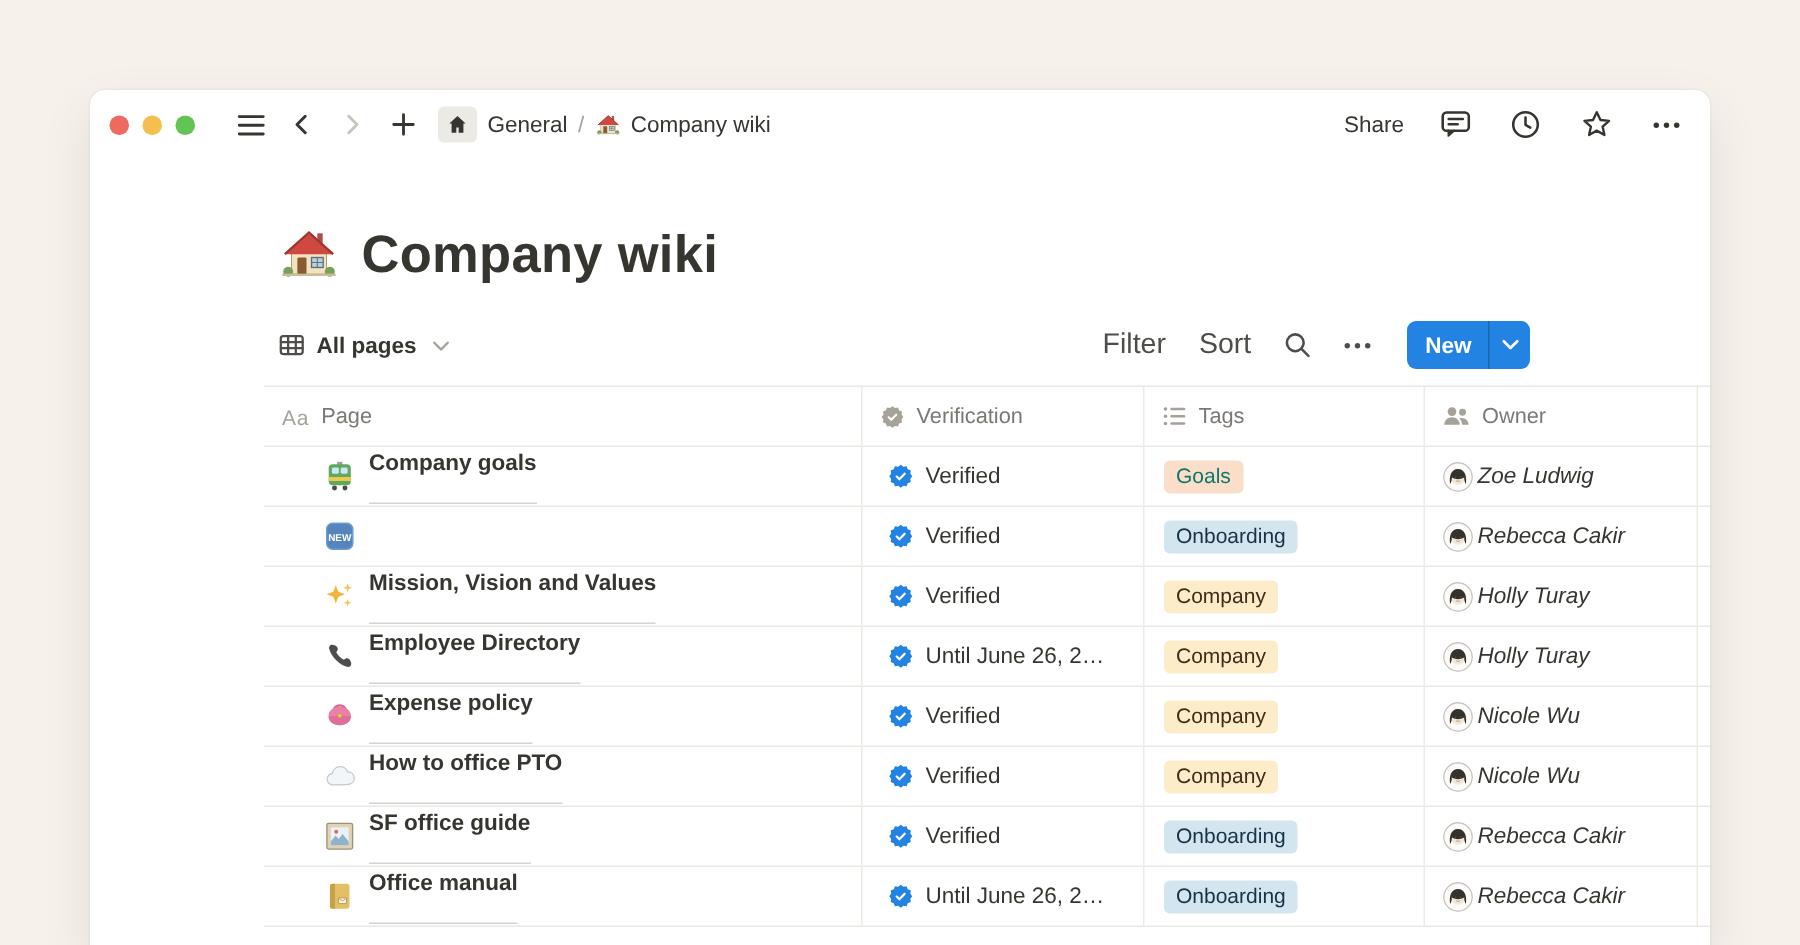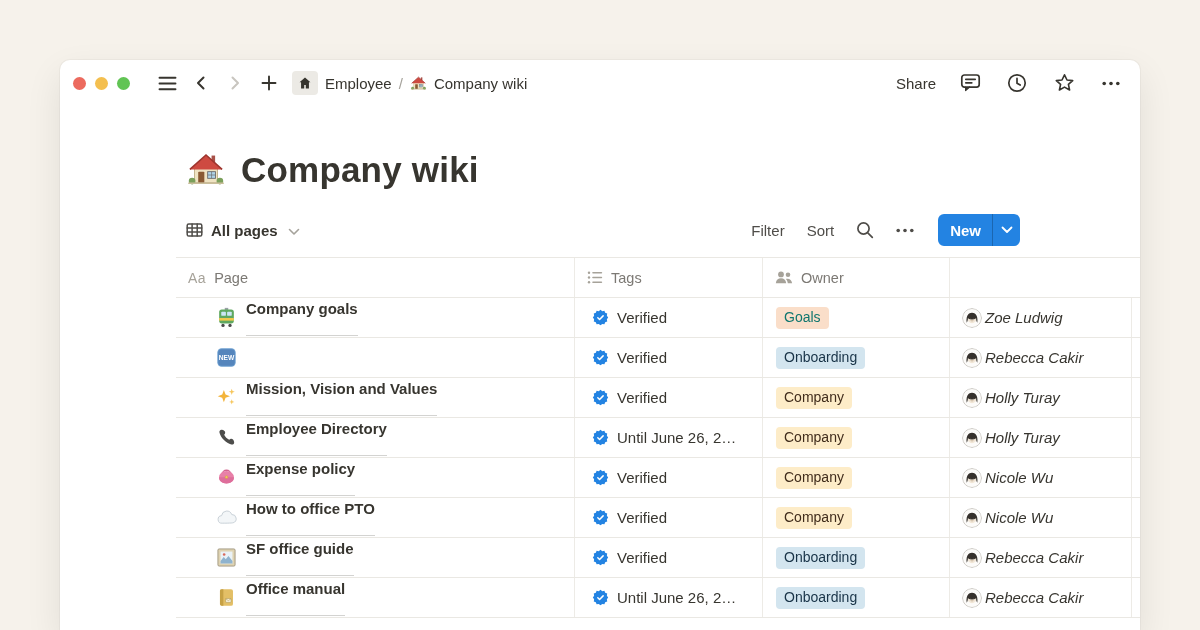--- a/index.html
+++ b/index.html
@@ -46,21 +46,21 @@
   .page-title-row .emoji svg { display: block; }
   .page-title { font-size: 35px; font-weight: 700; letter-spacing: .2px; color: #37352F; }
   
   .view-bar {
     margin: 23px 120px 0 126px; height: 34px;
     display: flex; align-items: center; justify-content: center;
   }
   .view-switcher { display: flex; align-items: center; gap: 8px; font-size: 15px; font-weight: 700; }
   .view-switcher .chev { color: #A5A29B; margin-left: 2px; }
   .view-controls { margin-left: auto; display: flex; align-items: center; gap: 22px; }
-  .vc-label { font-size: 15px; color: #4F4D49; }
+  .vc-label { font-size: 19px; color: #4F4D49; }
   .vc-icon { color: #4F4D49; display: inline-flex; }
   .new-btn { display: flex; align-items: stretch; height: 32px; border-radius: 6px;
     overflow: hidden; background: #2383E2; color: #fff; margin-left: 2px; }
   .new-btn-main { display: flex; align-items: center; padding: 0 11px 0 12px;
     font-size: 15px; font-weight: 600; }
   .new-btn-divider { width: 1px; background: rgba(0,0,0,.22); }
   .new-btn-chev { display: flex; align-items: center; justify-content: center; width: 27px; }
   
   .db-table { margin: 10px 0 0 116px; width: 964px; font-size: 15px; }
   .db-row {
@@ -121,21 +121,21 @@
             <path d="M8 1.5v13M1.5 8h13"></path>
           </svg>
         </span>
     </div>
     <div class="crumbs">
       <span class="home-badge">
           <svg width="14" height="14" viewBox="0 0 16 16">
             <path d="M8 1.6 1.8 7.2h1.7v7h3.6v-4h1.8v4h3.6v-7h1.7Z" fill="#37352F"></path>
           </svg>
         </span>
-      <span>Employee</span>
+      <span>General</span>
       <span class="crumb-sep">/</span>
       <span class="crumb-emoji">
           <svg width="17" height="17" viewBox="0 0 36 36">
             <rect x="7.5" y="15" width="21" height="14.5" fill="#EFE3C2" stroke="#B09A6C" stroke-width=".6"></rect>
   <rect x="23" y="5" width="3.2" height="7" fill="#A8524A"></rect>
   <path d="M3.5 17.5 18 4.5l14.5 13z" fill="#CE4A41"></path>
   <path d="M3.5 17.5 18 4.5l14.5 13" fill="none" stroke="#9E352E" stroke-width="1.4"></path>
   <rect x="11" y="19.5" width="5.5" height="10" rx=".8" fill="#8A5A33"></rect>
   <rect x="19.5" y="19.5" width="7" height="6" fill="#AFD3E8" stroke="#6B6B6B" stroke-width=".8"></rect>
   <path d="M23 19.5v6M19.5 22.5h7" stroke="#6B6B6B" stroke-width=".6"></path>
@@ -235,20 +235,29 @@
     </div>
   </div>
 
   <div class="db-table">
     <div class="db-row db-header">
       <div class="hcell col-border">
         <span class="hicon">
             <span class="aa">Aa</span>
           </span>
         <span>Page</span>
+      </div>
+      <div class="hcell col-border">
+        <span class="hicon">
+            <svg width="16" height="16" viewBox="0 0 24 24">
+              <path d="M12 1.2 14.5 3l3-.5 1.1 2.9 2.9 1.1-.5 3 1.8 2.5-1.8 2.5.5 3-2.9 1.1-1.1 2.9-3-.5-2.5 1.8-2.5-1.8-3 .5-1.1-2.9L2.5 17.5l.5-3L1.2 12 3 9.5l-.5-3 2.9-1.1L6.5 2.5l3 .5Z" fill="#A6A299"></path>
+              <path d="M8.2 12.3l2.5 2.5 5-5.1" stroke="#fff" stroke-width="2.1" fill="none" stroke-linecap="round" stroke-linejoin="round"></path>
+            </svg>
+          </span>
+        <span>Verification</span>
       </div>
       <div class="hcell col-border">
         <span class="hicon">
             <svg width="16" height="15" viewBox="0 0 16 15" fill="#A6A299">
               <circle cx="2" cy="2.7" r="1.2"></circle>
               <circle cx="2" cy="7.5" r="1.2"></circle>
               <circle cx="2" cy="12.3" r="1.2"></circle>
               <rect x="5.2" y="1.9" width="10" height="1.6" rx=".8"></rect>
               <rect x="5.2" y="6.7" width="10" height="1.6" rx=".8"></rect>
               <rect x="5.2" y="11.5" width="10" height="1.6" rx=".8"></rect>

